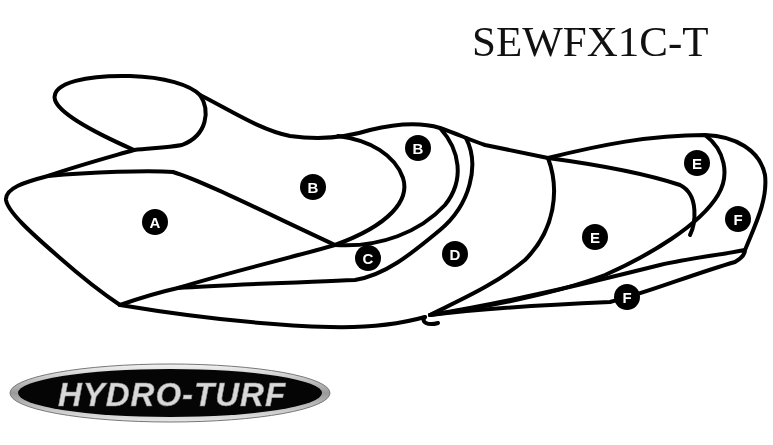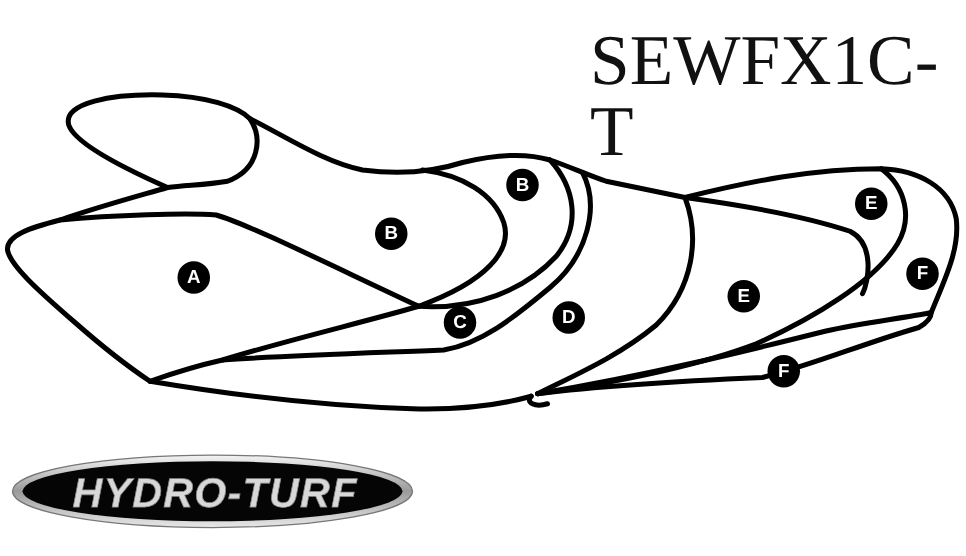--- a/index.html
+++ b/index.html
@@ -1,20 +1,20 @@
 <!DOCTYPE html>
 <html><head>
   <meta charset="utf-8">
   <style>
     html, body { margin: 0; padding: 0; background: #ffffff; }
     body { width: 773px; height: 445px; position: relative; overflow: hidden; font-family: "Liberation Serif", serif; }
     .model-code {
       position: absolute; left: 472px; top: 20px;
       font-family: "Liberation Serif", "DejaVu Serif", serif;
-      font-size: 57px; color: #111111; letter-spacing: 0px; line-height: 1;
+      font-size: 43px; color: #111111; letter-spacing: 0px; line-height: 1;
     }
     svg.diagram { position: absolute; left: 0; top: 0; }
     .outline { fill: none; stroke: #000000; stroke-width: 4; stroke-linecap: round; stroke-linejoin: round; }
     .label-dot { fill: #000000; }
     .label-text {
       fill: #ffffff; font-family: "Liberation Sans", "DejaVu Sans", sans-serif;
       font-weight: bold; font-size: 15px; text-anchor: middle; dominant-baseline: central;
     }
     .logo { position: absolute; left: 8px; top: 362px; width: 324px; height: 62px; }
     .logo-text {

